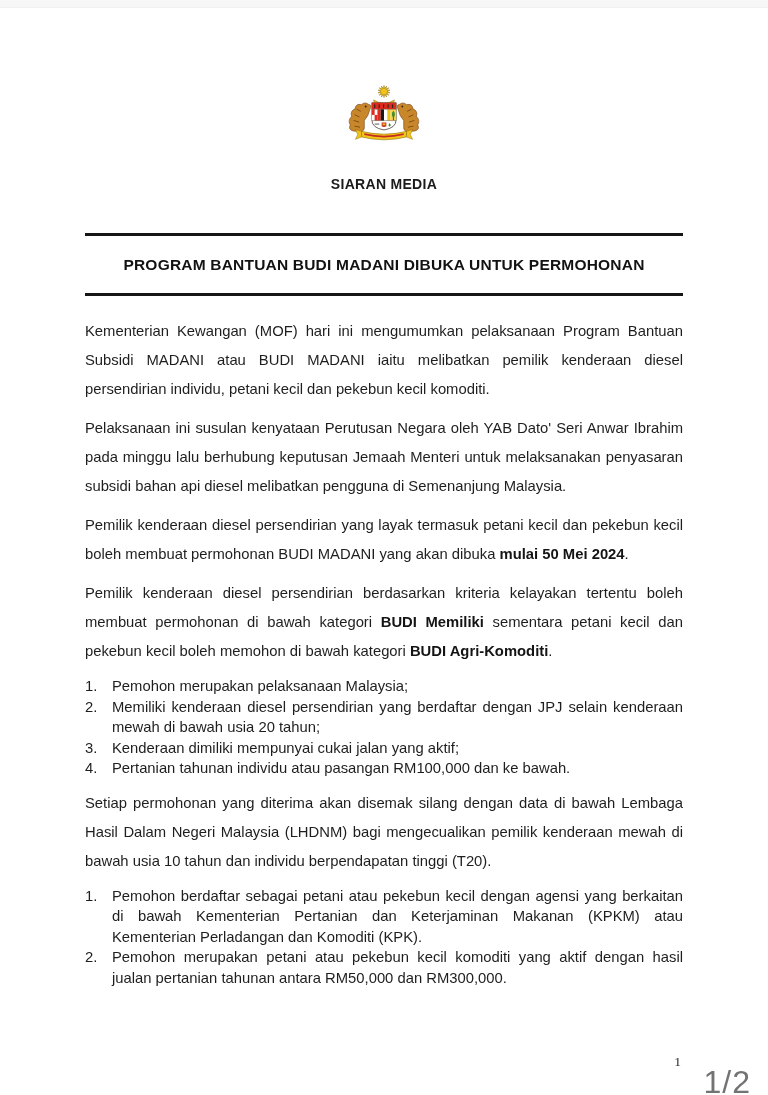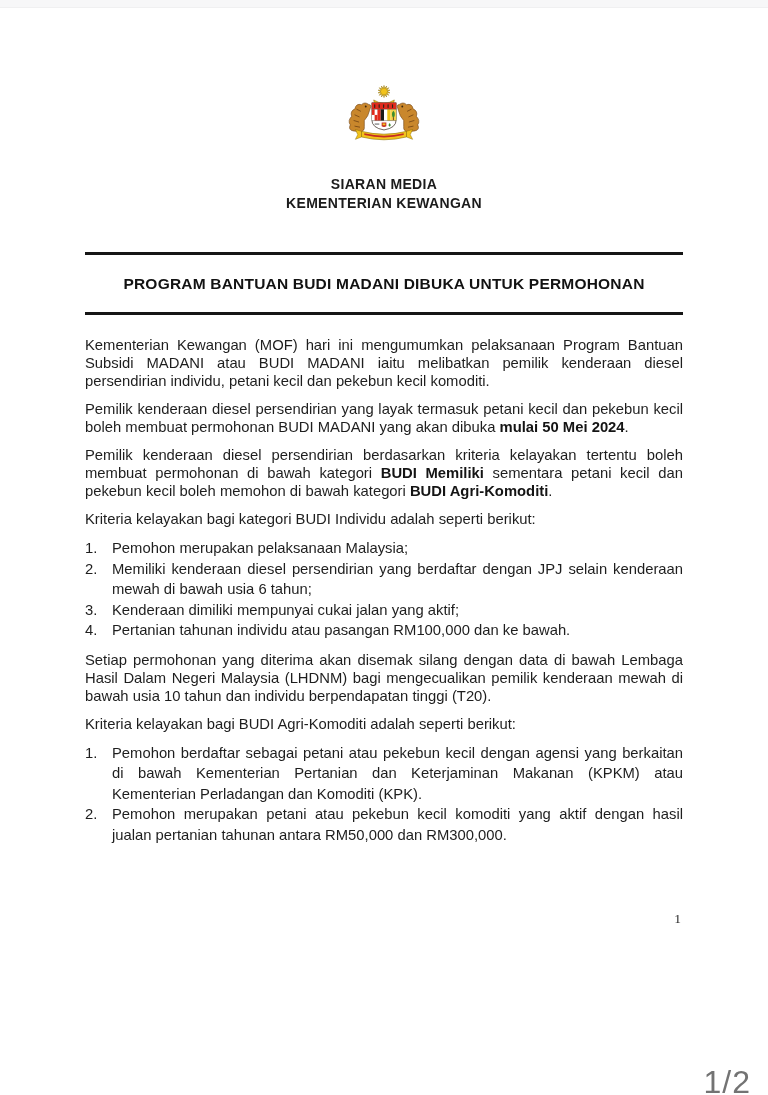--- a/index.html
+++ b/index.html
@@ -46,21 +46,21 @@
     font-weight: bold;
     font-size: 15.5px;
     color: #121212;
     letter-spacing: 0.2px;
     padding: 20px 0 19px 0;
   }
   .doc-body { margin-top: 21px; }
   .para {
     margin: 0 0 10px 0;
     font-size: 14.8px;
-    line-height: 18px;
+    line-height: 29px;
     text-align: justify;
     color: #1e1e1e;
   }
   .para b { font-weight: bold; color: #141414; }
   .num-list { margin: 0 0 10px 0; }
   .list-item {
     display: flex;
     font-size: 14.8px;
     line-height: 20.5px;
     color: #1e1e1e;
@@ -160,53 +160,51 @@
         <path d="M52,101 L39,97 L44,108 L39,118 L52,113 Z" fill="#F2C31B" stroke="#8a6a00" stroke-width="1"></path>
         <path d="M148,101 L161,97 L156,108 L161,118 L148,113 Z" fill="#F2C31B" stroke="#8a6a00" stroke-width="1"></path>
         <path d="M52,101 Q100,113 148,101 L148,113 Q100,125 52,113 Z" fill="#F2C31B" stroke="#8a6a00" stroke-width="1.2"></path>
         <path d="M58,105 Q100,115.5 142,105 L142,109 Q100,119.5 58,109 Z" fill="#C62B22"></path>
       </g>
     </svg>
   </div>
 
   <div class="doc-header">
     <div>SIARAN MEDIA</div>
-    <div>KEMENTERIAN KEWANGAN</div>
   </div>
 
   <div class="content">
     <div class="rule rule-top"></div>
     <div class="doc-title">PROGRAM BANTUAN BUDI MADANI DIBUKA UNTUK PERMOHONAN</div>
     <div class="rule"></div>
 
     <div class="doc-body">
         <p class="para"><span>Kementerian Kewangan (MOF) hari ini mengumumkan pelaksanaan Program Bantuan Subsidi MADANI atau BUDI MADANI iaitu melibatkan pemilik kenderaan diesel persendirian individu, petani kecil dan pekebun kecil komoditi.</span></p>
+        <p class="para"><span>Pelaksanaan ini susulan kenyataan Perutusan Negara oleh YAB Dato' Seri Anwar Ibrahim pada minggu lalu berhubung keputusan Jemaah Menteri untuk melaksanakan penyasaran subsidi bahan api diesel melibatkan pengguna di Semenanjung Malaysia.</span></p>
         <p class="para"><span>Pemilik kenderaan diesel persendirian yang layak termasuk petani kecil dan pekebun kecil boleh membuat permohonan BUDI MADANI yang akan dibuka </span><b>mulai 50 Mei 2024</b><span>.</span></p>
         <p class="para"><span>Pemilik kenderaan diesel persendirian berdasarkan kriteria kelayakan tertentu boleh membuat permohonan di bawah kategori </span><b>BUDI Memiliki</b><span> sementara petani kecil dan pekebun kecil boleh memohon di bawah kategori </span><b>BUDI Agri-Komoditi</b><span>.</span></p>
-        <p class="para"><span>Kriteria kelayakan bagi kategori BUDI Individu adalah seperti berikut:</span></p>
         <div class="num-list">
           <div class="list-item">
             <span class="list-num">1.</span>
             <div class="list-text">Pemohon merupakan pelaksanaan Malaysia;</div>
           </div>
           <div class="list-item">
             <span class="list-num">2.</span>
-            <div class="list-text">Memiliki kenderaan diesel persendirian yang berdaftar dengan JPJ selain kenderaan mewah di bawah usia 6 tahun;</div>
+            <div class="list-text">Memiliki kenderaan diesel persendirian yang berdaftar dengan JPJ selain kenderaan mewah di bawah usia 20 tahun;</div>
           </div>
           <div class="list-item">
             <span class="list-num">3.</span>
             <div class="list-text">Kenderaan dimiliki mempunyai cukai jalan yang aktif;</div>
           </div>
           <div class="list-item">
             <span class="list-num">4.</span>
             <div class="list-text">Pertanian tahunan individu atau pasangan RM100,000 dan ke bawah.</div>
           </div>
         </div>
         <p class="para"><span>Setiap permohonan yang diterima akan disemak silang dengan data di bawah Lembaga Hasil Dalam Negeri Malaysia (LHDNM) bagi mengecualikan pemilik kenderaan mewah di bawah usia 10 tahun dan individu berpendapatan tinggi (T20).</span></p>
-        <p class="para"><span>Kriteria kelayakan bagi BUDI Agri-Komoditi adalah seperti berikut:</span></p>
         <div class="num-list">
           <div class="list-item">
             <span class="list-num">1.</span>
             <div class="list-text">Pemohon berdaftar sebagai petani atau pekebun kecil dengan agensi yang berkaitan di bawah Kementerian Pertanian dan Keterjaminan Makanan (KPKM) atau Kementerian Perladangan dan Komoditi (KPK).</div>
           </div>
           <div class="list-item">
             <span class="list-num">2.</span>
             <div class="list-text">Pemohon merupakan petani atau pekebun kecil komoditi yang aktif dengan hasil jualan pertanian tahunan antara RM50,000 dan RM300,000.</div>
           </div>
         </div>

